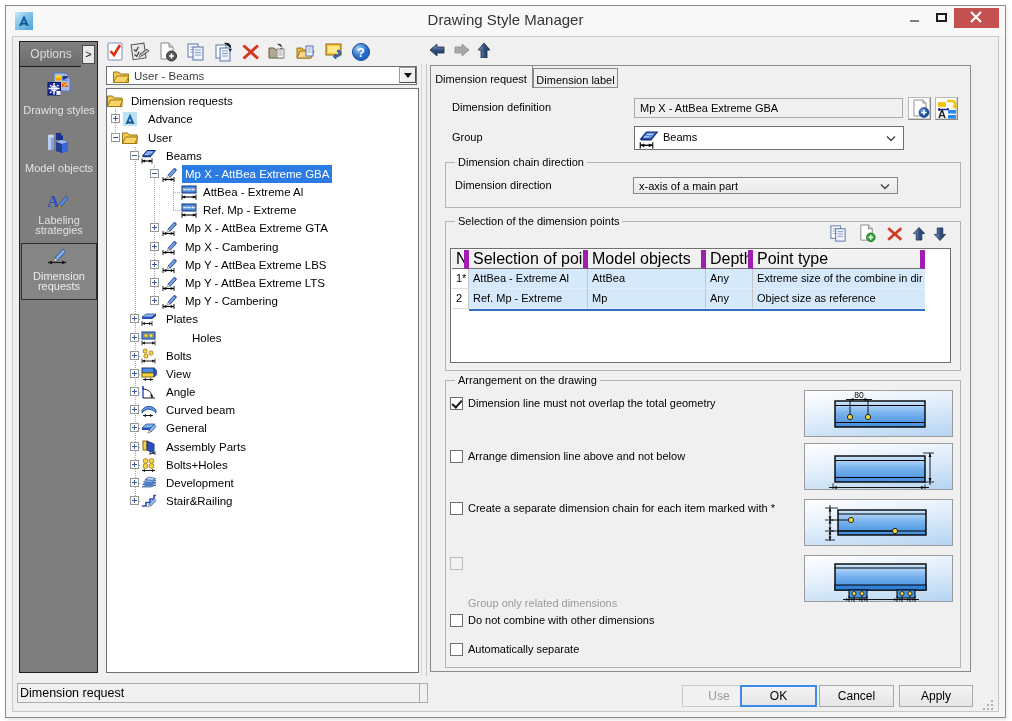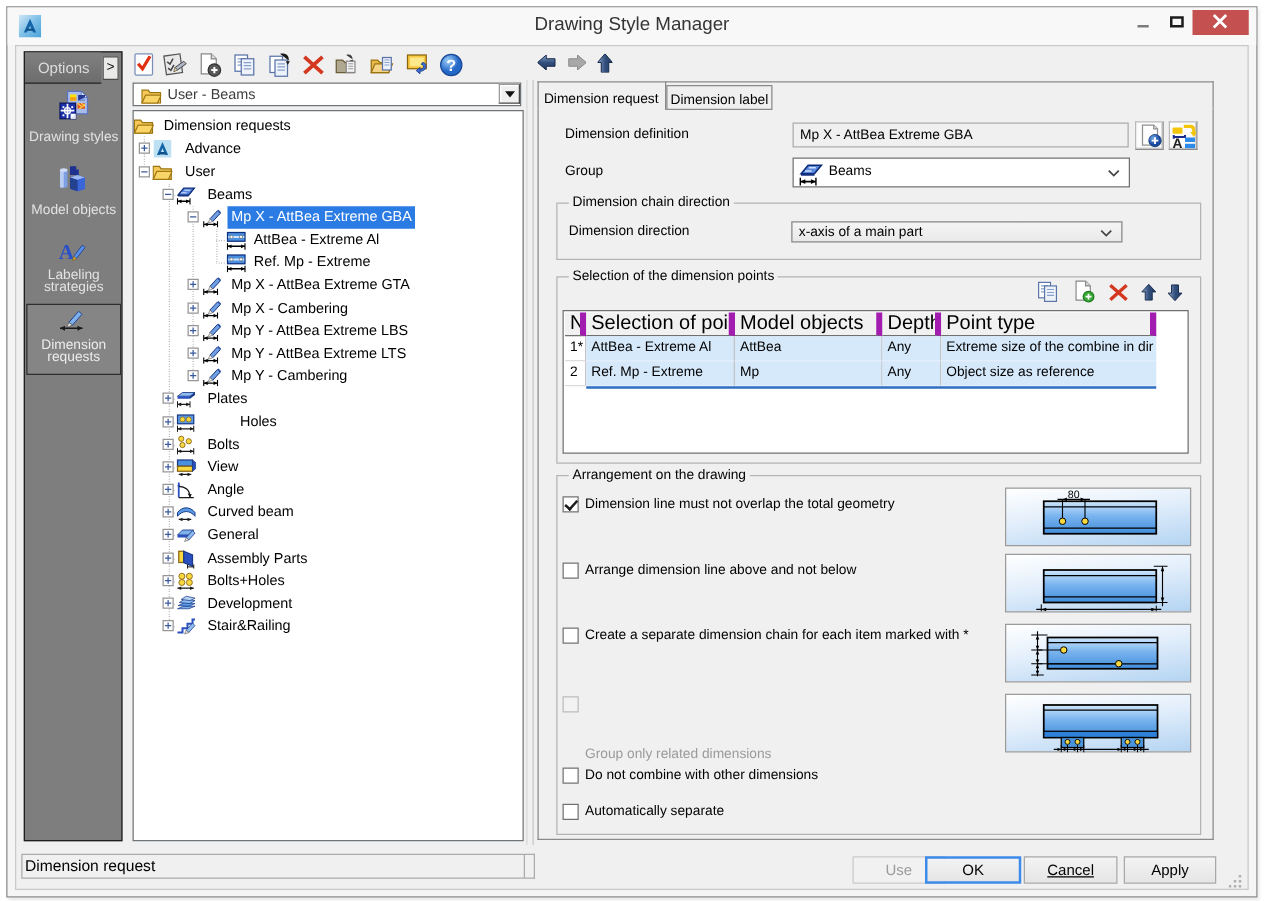--- a/index.html
+++ b/index.html
@@ -58,21 +58,21 @@
 .cb.checked:after{content:"";position:absolute;left:1px;top:2px;width:8px;height:4px;border-left:2px solid #1a1a1a;border-bottom:2px solid #1a1a1a;transform:rotate(-48deg);}
 .cb.disabled{border-color:#bcbcbc;background:#f2f2f2;}
 .cblabel{position:absolute;font-size:11px;color:#000;white-space:nowrap;}
 .cblabel.dis{color:#9b9b9b;}
 .preview{position:absolute;left:373px;width:149px;height:47px;border:1px solid #9b9b9b;background:linear-gradient(172deg,#ffffff 0%,#e2eefb 45%,#b4d4f2 100%);}
 #statusbox{position:absolute;left:11px;top:677px;width:403px;height:20px;border:1px solid #ababab;font-size:12.5px;line-height:18px;padding-left:2px;color:#000;background:#f0f0f0;}
 #statusbox2{position:absolute;left:414px;top:677px;width:8px;height:20px;border:1px solid #ababab;border-left:none;background:#f0f0f0;}
 .btn{position:absolute;top:679px;height:22px;background:linear-gradient(#f3f3f3,#e5e5e5);border:1px solid #a8a8a8;font-size:12px;text-align:center;line-height:20px;color:#000;}
 #btn-use{left:676px;width:74px;border-color:#c9c9c9;color:#9b9b9b;background:#f1f1f1;}
 #btn-ok{left:734px;width:77px;border:2px solid #3c8bea;line-height:18px;}
-#btn-cancel{left:813px;width:75px;text-decoration:underline;}
+#btn-cancel{left:813px;width:75px;}
 #btn-apply{left:893px;width:74px;}
 </style>
 </head>
 <body>
 <div id="win">
 <div id="titlebar"></div>
 <div id="clientframe"></div>
 <div id="title">Drawing Style Manager</div>
 <div id="mindash"></div>
 <div id="maxbox"></div>

